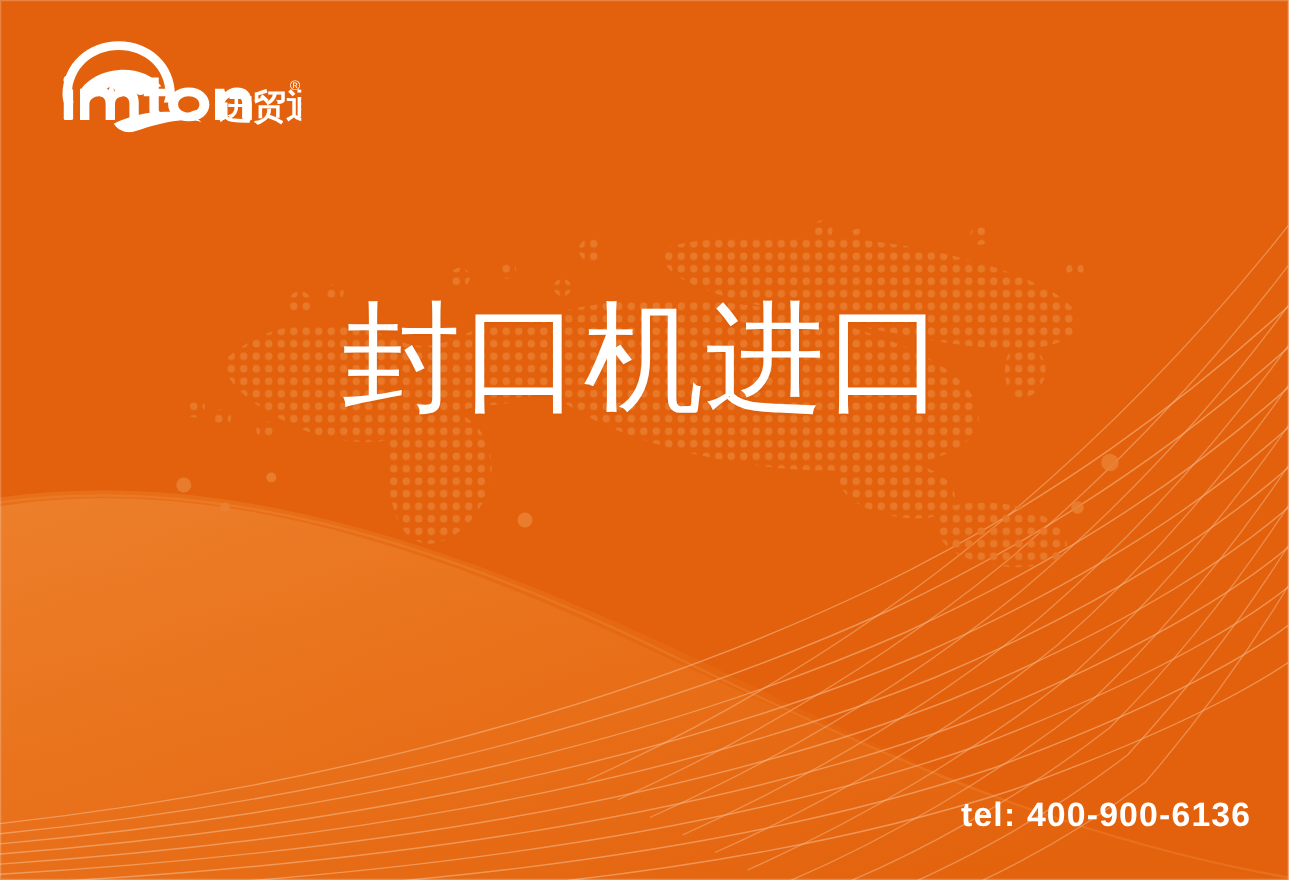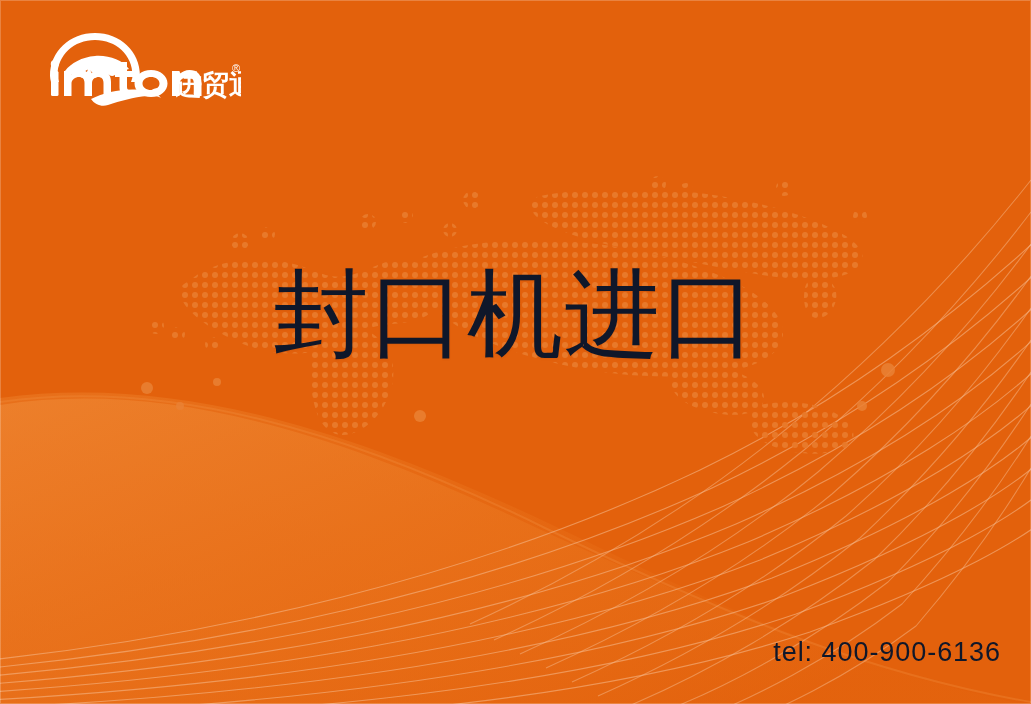--- a/index.html
+++ b/index.html
@@ -267,20 +267,20 @@
                C245,137 234,135 222,136 C196,138 168,146 144,154
                C132,158 118,154 110,142 Z"></path>
       <path d="M228,126 C236,120 246,118 252,122 C246,122 240,125 236,130 Z"></path>
 
     </g>
 
     <text x="278" y="132" font-family="'DejaVu Sans','Liberation Sans',sans-serif" font-size="54" font-weight="700" fill="#ffffff">进贸通</text>
     <text x="392" y="88" font-family="'Liberation Sans',sans-serif" font-size="22" fill="#ffffff">®</text>
   </svg>
 
-  <div id="headline" style="color: #0f172a; margin-top: 28px;">
+  <div id="headline" style="color: #ffffff;">
     <span class="hl-line line1">封口机进口</span>
   </div>
 
-  <div id="phone" style="color: #0f172a;">tel: 400-900-6136</div>
+  <div id="phone" style="color: #ffffff; font-weight: bold;">tel: 400-900-6136</div>
 
   <div id="frame"></div>
 </div>
 
 </body></html>

